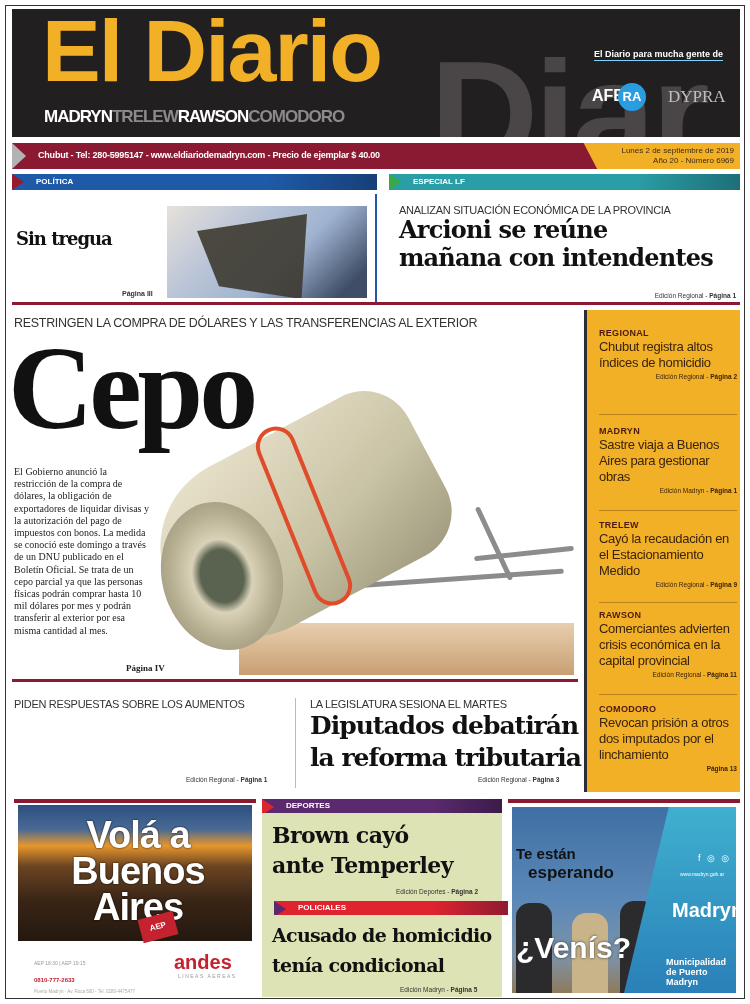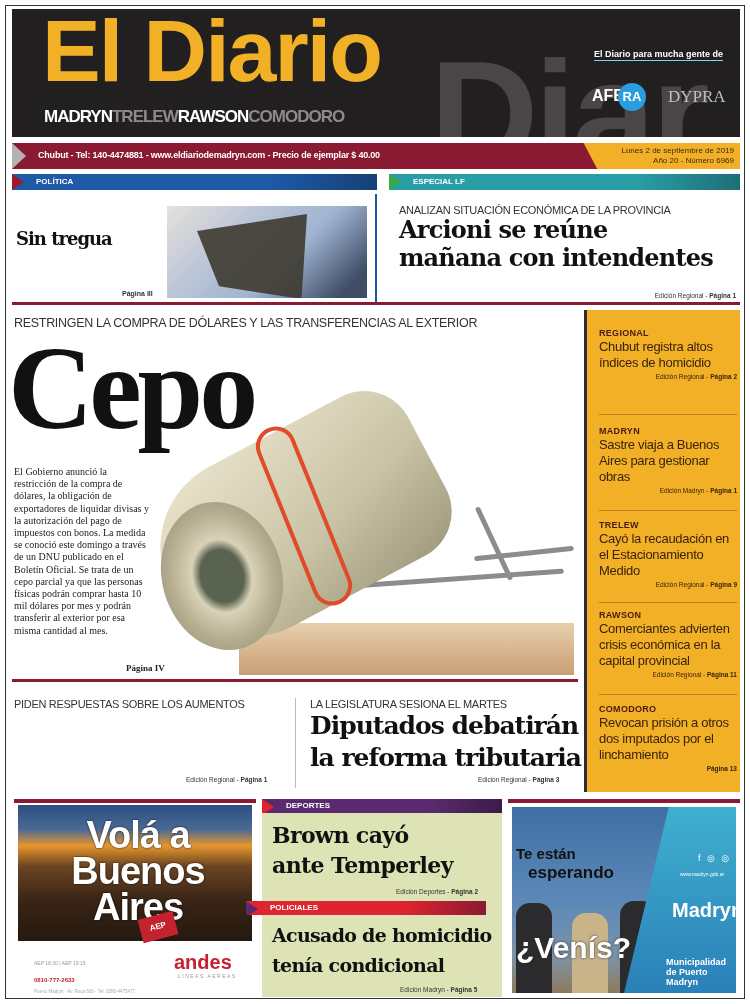--- a/index.html
+++ b/index.html
@@ -82,21 +82,21 @@
   .andes-headline { position: absolute; left: 20px; top: 12px; width: 200px; text-align: center; color: #fff; font-weight: bold; font-size: 38px; line-height: 36px; text-shadow: 0 0 2px #000; letter-spacing: -1px; }
   .andes-tag { position: absolute; left: 122px; top: 110px; width: 36px; height: 24px; background: #c4222f; color: #fff; font-size: 8px; font-weight: bold; text-align: center; line-height: 24px; transform: rotate(-15deg); }
   .andes-logo { position: absolute; left: 160px; top: 152px; color: #c4222f; font-weight: bold; font-size: 20px; }
   .andes-sub { position: absolute; left: 164px; top: 174px; color: #999; font-size: 5px; letter-spacing: 1.5px; }
   .andes-info { position: absolute; left: 20px; top: 160px; color: #999; font-size: 5px; line-height: 8px; }
   .andes-phone { position: absolute; left: 20px; top: 178px; color: #c4222f; font-size: 6px; font-weight: bold; }
   .andes-foot { position: absolute; left: 20px; top: 190px; color: #aaa; font-size: 4.5px; }
 
   .mid-box { position: absolute; left: 256px; top: 793px; width: 240px; height: 198px; background: #dde3b4; }
   .rib-dep { left: 256px; top: 793px; width: 240px; background: linear-gradient(90deg,#5b2a6e 70%,#3b1b49); --tip: #e0242f; height: 14px; line-height: 14px; }
-  .rib-pol2 { left: 240px; top: 895px; width: 240px; background: linear-gradient(90deg,#e0242f 65%,#8a1a32); --tip: #5b2a6e; height: 14px; line-height: 14px; }
+  .rib-pol2 { left: 268px; top: 895px; width: 240px; background: linear-gradient(90deg,#e0242f 65%,#8a1a32); --tip: #5b2a6e; height: 14px; line-height: 14px; }
   .h-brown { position: absolute; left: 266px; top: 814px; font-family: "DejaVu Serif", serif; font-weight: bold; font-size: 22px; line-height: 30px; color: #111; letter-spacing: -0.6px; }
   .h-acusado { position: absolute; left: 266px; top: 914px; font-family: "DejaVu Serif", serif; font-weight: bold; font-size: 19px; line-height: 30px; color: #111; letter-spacing: -0.7px; }
 
   .ad-madryn { position: absolute; left: 502px; top: 793px; width: 232px; height: 198px; background: #fff; overflow: hidden; }
   .madryn-top { position: absolute; left: 0; top: 0; width: 232px; height: 4px; background: #8a1a32; }
   .madryn-img { position: absolute; left: 4px; top: 8px; width: 224px; height: 186px; background: linear-gradient(180deg,#3f6fa3 0%,#5b88b8 50%,#7c93a8 80%,#8e7a5c 100%); overflow: hidden; }
   .madryn-panel { position: absolute; left: 112px; top: 0; width: 112px; height: 186px; background: linear-gradient(180deg,#3fb0cf,#2a80b8); clip-path: polygon(40% 0, 100% 0, 100% 100%, 0 100%); }
   .madryn-k1 { position: absolute; left: 4px; top: 38px; font-weight: bold; font-size: 15px; color: #111; }
   .madryn-k2 { position: absolute; left: 16px; top: 56px; font-weight: bold; font-size: 17px; color: #111; }
   .madryn-q { position: absolute; left: 4px; top: 124px; font-weight: bold; font-size: 30px; color: #fff; text-shadow: 0 0 3px #333; }
@@ -117,21 +117,21 @@
     <div class="mast-cities">
       <span class="c1">MADRYN</span><span class="c2">TRELEW</span><span class="c3">RAWSON</span><span class="c4">COMODORO</span>
     </div>
     <div class="mast-slogan">El Diario para mucha gente de</div>
     <div class="afera">AFE<span class="afera-circle">RA</span></div>
     <div class="dypra">DYPRA</div>
   </div>
 
   <div class="infobar">
     <div class="infobar-arrow"></div>
-    <div class="infobar-text">Chubut - Tel: 140-4474881 - www.eldiariodemadryn.com - Precio de ejemplar $ 40.00</div>
+    <div class="infobar-text">Chubut - Tel: 280-5995147 - www.eldiariodemadryn.com - Precio de ejemplar $ 40.00</div>
     <div class="infobar-date">
       <div class="d1">Lunes 2 de septiembre de 2019</div>
       <div class="d2">Año 20 - Número 6969</div>
     </div>
   </div>
 
   <div class="ribbon rib-pol">POLÍTICA</div>
   <div class="ribbon rib-esp">ESPECIAL LF</div>
 
   <div class="story-sintregua">

